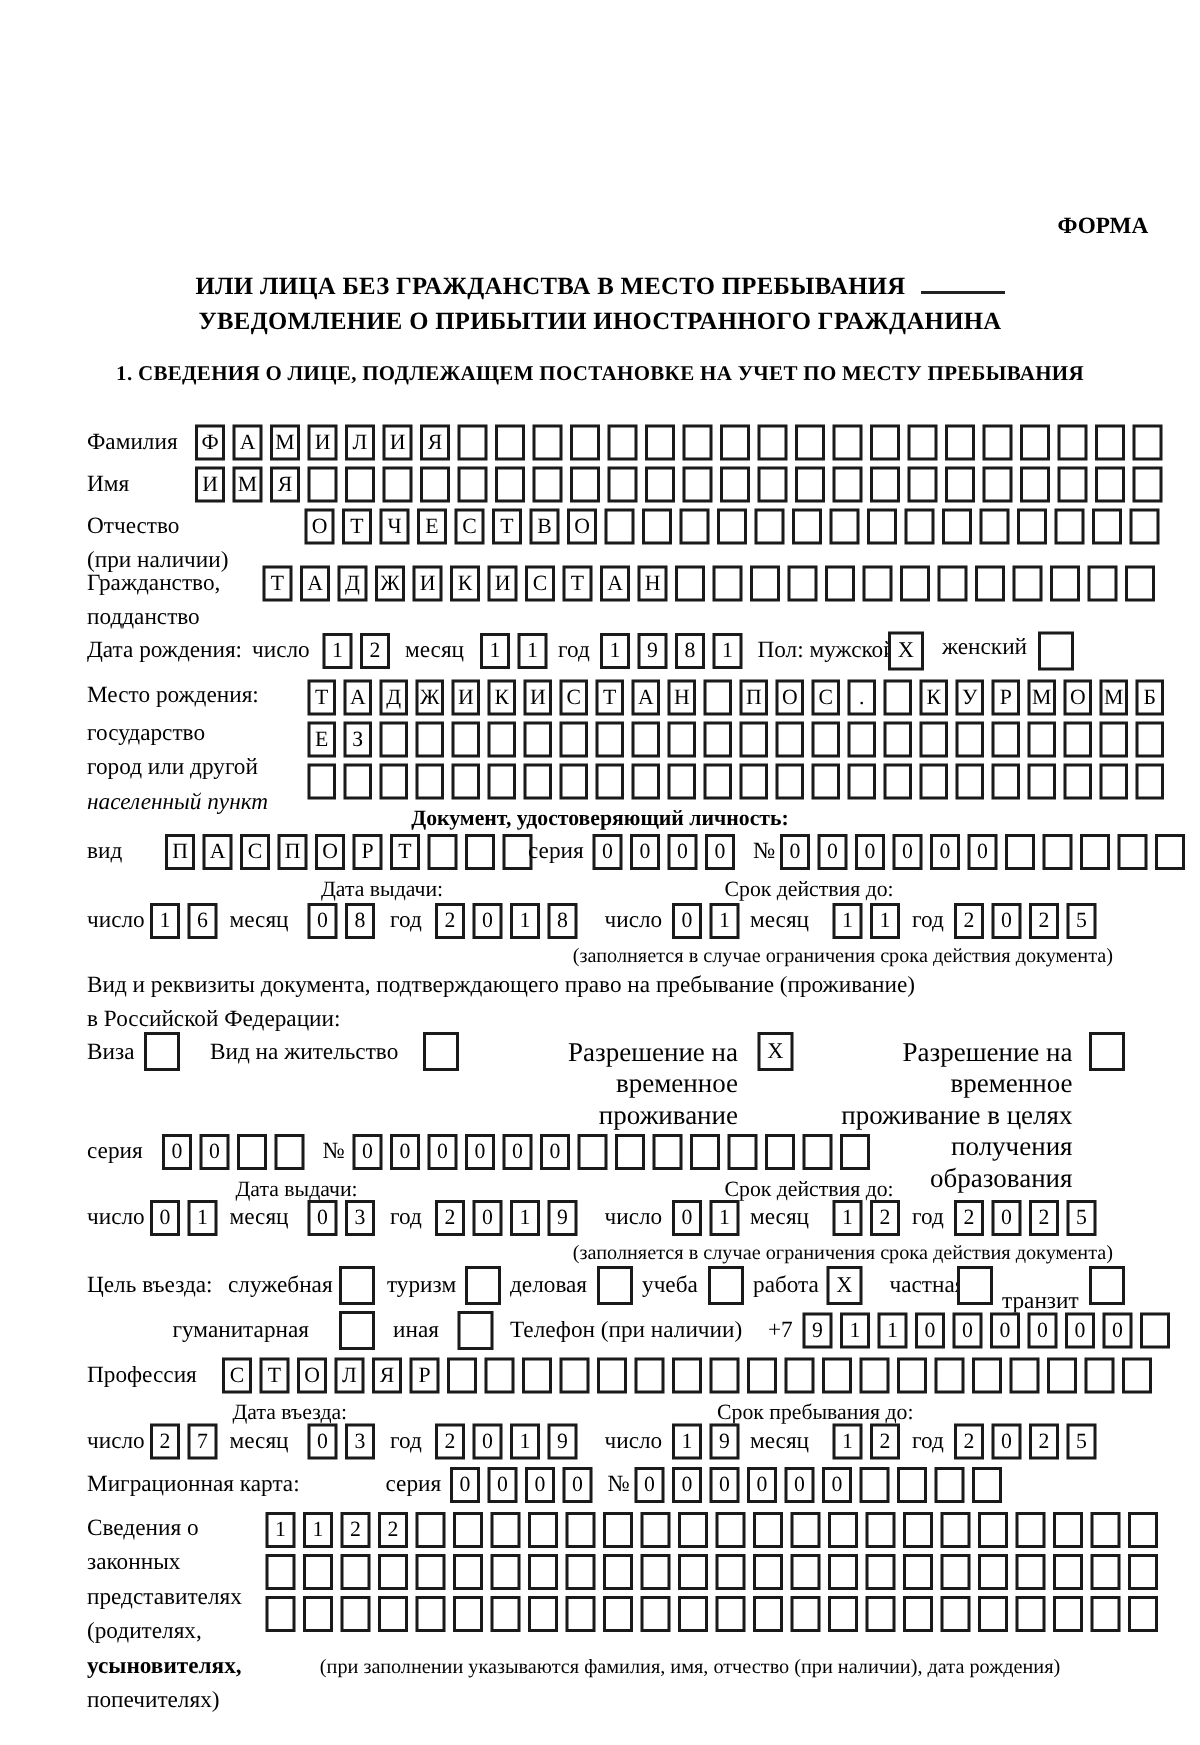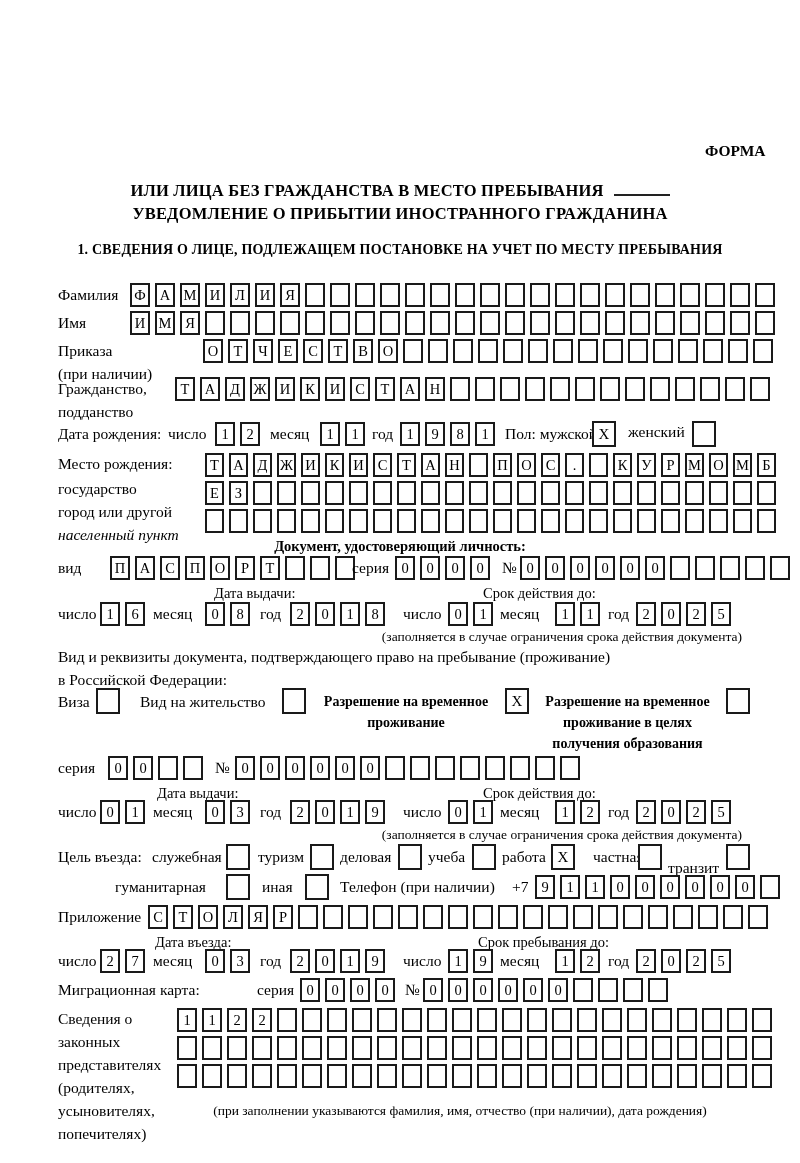--- a/index.html
+++ b/index.html
@@ -15,21 +15,21 @@
          font-size:14.5px;background:#fff;}
   .cg.t .c{width:19px;margin-right:5px;}
   .cg.big .c{width:24px;height:26px;font-size:15px;}
   .hdr{font-size:14.5px;line-height:19px;}
   .hdr-sub{font-size:13.5px;line-height:18px;}
   .title{font-size:16.5px;font-weight:bold;text-align:center;line-height:23px;letter-spacing:.2px;}
   .uline{display:inline-block;width:56px;border-bottom:2.5px solid #222;margin-left:10px;}
   .sect{font-size:14px;font-weight:bold;text-align:center;letter-spacing:.2px;}
   .dochdr{font-size:14.5px;font-weight:bold;text-align:center;}
   .colhdr{font-size:14.5px;white-space:nowrap;}
-  .optxt{font-size:14px;text-align:center;line-height:21px;font-weight:bold;}
+  .optxt{font-size:18px;text-align:right;line-height:21px;}
   .fnote{font-size:13.5px;white-space:nowrap;}
 </style>
 </head>
 <body>
 
 <div class="page">
 
   <div class="abs b" style="left:705px;top:142px;font-size:15.5px;">ФОРМА</div>
 
   <div class="abs title" style="left:0;top:179px;width:800px;">
@@ -97,21 +97,21 @@
         <span class="c"></span>
         <span class="c"></span>
         <span class="c"></span>
         <span class="c"></span>
         <span class="c"></span>
         <span class="c"></span>
       </div>
   </div>
 
   <div class="row" style="top:339px;">
-    <span class="lbl abs" style="left:58px;top:3px;">Приказа</span>
+    <span class="lbl abs" style="left:58px;top:3px;">Отчество</span>
     <span class="lbl abs" style="left:58px;top:26px;">(при наличии)</span>
     <div class="cg abs" style="left:203px;top:0;">
         <span class="c">О</span>
         <span class="c">Т</span>
         <span class="c">Ч</span>
         <span class="c">Е</span>
         <span class="c">С</span>
         <span class="c">Т</span>
         <span class="c">В</span>
         <span class="c">О</span>
@@ -505,21 +505,21 @@
         <span class="c">0</span>
         <span class="c">0</span>
         <span class="c">0</span>
         <span class="c">0</span>
         <span class="c">0</span>
         <span class="c"></span>
       </div>
   </div>
 
   <div class="row" style="top:905px;">
-    <span class="lbl abs" style="left:58px;top:3px;">Приложение</span>
+    <span class="lbl abs" style="left:58px;top:3px;">Профессия</span>
     <div class="cg abs" style="left:148px;top:0;">
         <span class="c">С</span>
         <span class="c">Т</span>
         <span class="c">О</span>
         <span class="c">Л</span>
         <span class="c">Я</span>
         <span class="c">Р</span>
         <span class="c"></span>
         <span class="c"></span>
         <span class="c"></span>
@@ -606,21 +606,21 @@
         <span class="c"></span>
         <span class="c"></span>
       </div>
   </div>
 
   <div class="row" style="top:1008px;">
     <span class="lbl abs" style="left:58px;top:2px;">Сведения о</span>
     <span class="lbl abs" style="left:58px;top:25px;">законных</span>
     <span class="lbl abs" style="left:58px;top:48px;">представителях</span>
     <span class="lbl abs" style="left:58px;top:71px;">(родителях,</span>
-    <span class="lbl abs" style="left:58px;top:94px;">усыновителях,</span>
+    <span class="lbl abs" style="left:58px;top:94px;font-weight:bold;">усыновителях,</span>
     <span class="lbl abs" style="left:58px;top:117px;">попечителях)</span>
     <div class="cg abs" style="left:177px;top:0;">
         <span class="c">1</span>
         <span class="c">1</span>
         <span class="c">2</span>
         <span class="c">2</span>
         <span class="c"></span>
         <span class="c"></span>
         <span class="c"></span>
         <span class="c"></span>

